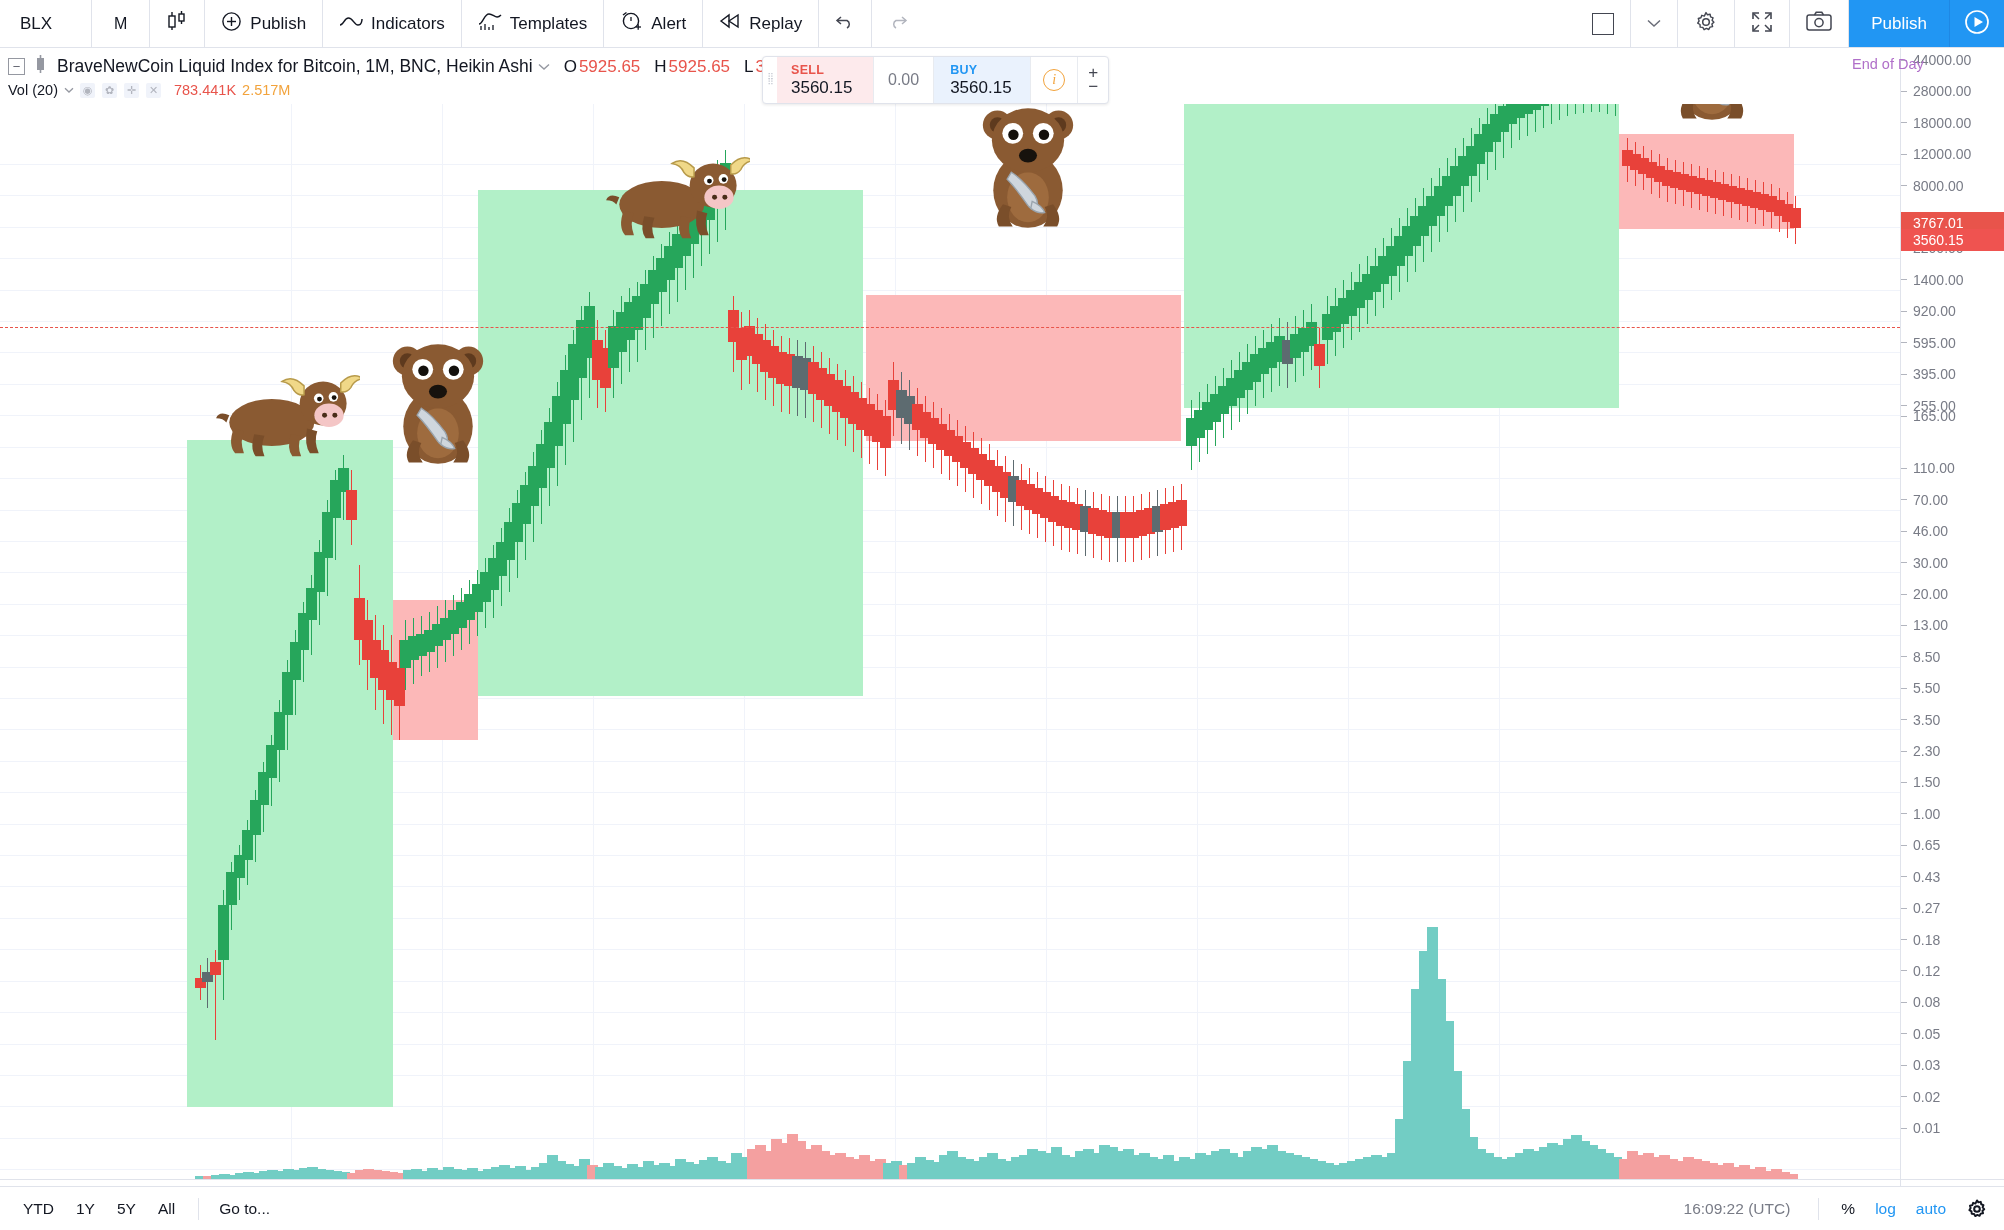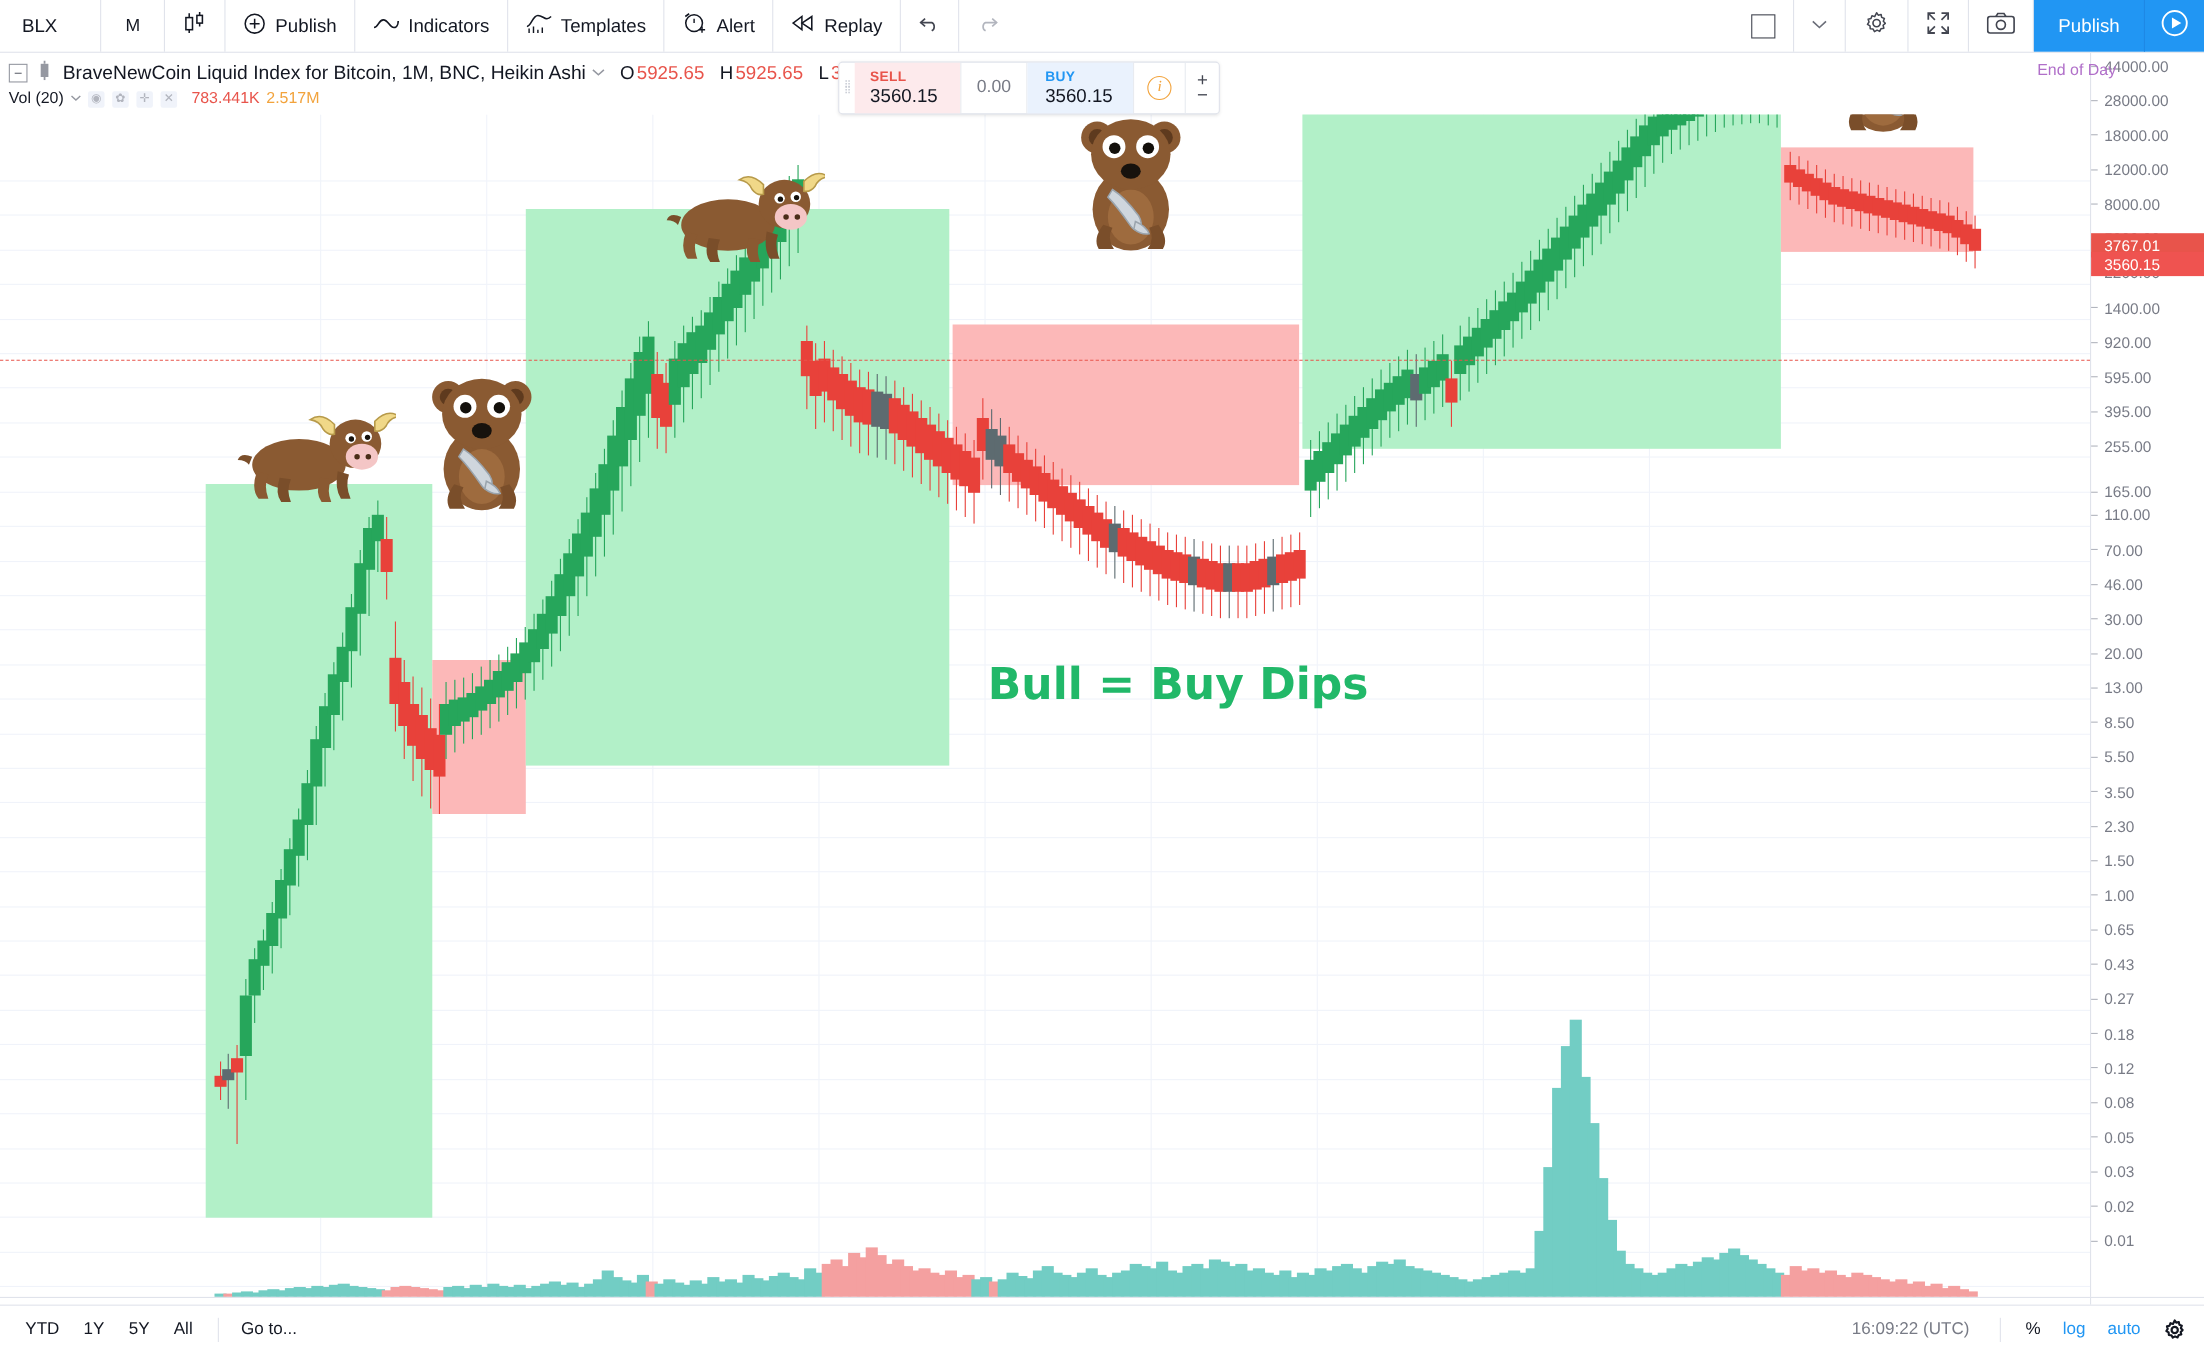--- a/index.html
+++ b/index.html
@@ -1454,21 +1454,20 @@
         <div class="volbar" style="left: 1747px; width: 11px; height: 10px; background: rgb(244, 160, 160);"></div>
         <div class="volbar" style="left: 1755px; width: 11px; height: 12px; background: rgb(244, 160, 160);"></div>
         <div class="volbar" style="left: 1763px; width: 11px; height: 8px; background: rgb(244, 160, 160);"></div>
         <div class="volbar" style="left: 1771px; width: 11px; height: 10px; background: rgb(244, 160, 160);"></div>
         <div class="volbar" style="left: 1779px; width: 11px; height: 7px; background: rgb(244, 160, 160);"></div>
         <div class="volbar" style="left: 1787px; width: 11px; height: 5px; background: rgb(244, 160, 160);"></div>
       </div>
     <div class="price-line" id="price-line" style="top: 223px;"></div>
 
     <div class="annot" style="left:898px; top:455px;">
-      <div class="t2">Bull = Buy Dips</div>
     </div>
 
     <div id="mascot-layer">
         <div class="mascot" style="left: 210px; top: 254px; width: 150px; height: 110px;"><svg viewBox="0 0 200 150" width="100%" height="100%">
    <ellipse cx="82" cy="88" rx="58" ry="32" fill="#8a5a32"></ellipse>
    <path d="M30 96 q-8 22 2 34 l12 0 q-6-16 0-30z" fill="#8a5a32"></path>
    <path d="M58 104 q-6 20 2 30 l12 0 q-6-14 0-28z" fill="#7a4e2a"></path>
    <path d="M108 104 q-6 20 2 30 l12 0 q-6-14 0-28z" fill="#8a5a32"></path>
    <path d="M130 96 q-4 22 4 34 l12 0 q-7-16 -2-30z" fill="#7a4e2a"></path>
    <ellipse cx="152" cy="62" rx="32" ry="30" fill="#8a5a32"></ellipse>
@@ -1603,21 +1602,21 @@
           <span>595.00</span>
         </div>
         <div class="pa-tick" style="top: 326.118px;">
           <span class="dash"></span>
           <span>395.00</span>
         </div>
         <div class="pa-tick" style="top: 357.529px;">
           <span class="dash"></span>
           <span>255.00</span>
         </div>
-        <div class="pa-tick" style="top: 399px; align-items: center;">
+        <div class="pa-tick" style="top: 368px; align-items: center;">
           <span class="dash"></span>
           <span>165.00</span>
         </div>
         <div class="pa-tick" style="top: 420.353px;">
           <span class="dash"></span>
           <span>110.00</span>
         </div>
         <div class="pa-tick" style="top: 451.765px;">
           <span class="dash"></span>
           <span>70.00</span>

